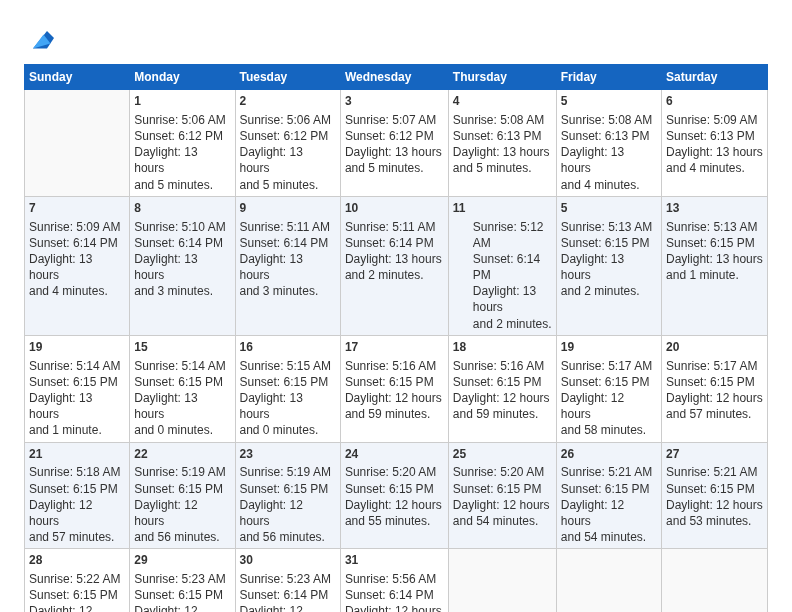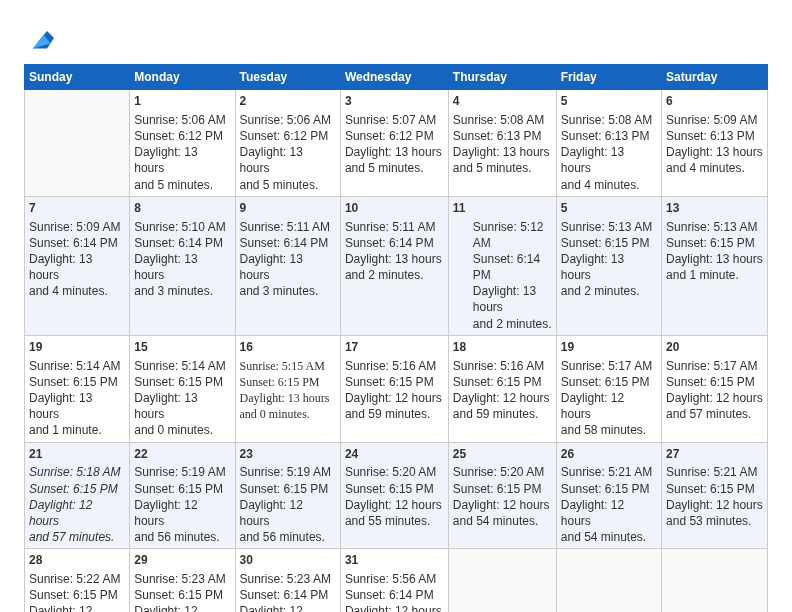--- a/index.html
+++ b/index.html
@@ -235,21 +235,21 @@
           </td>
           <td>
             <span class="day-number">15</span>
             <div class="day-info" style="white-space: pre-line;">Sunrise: 5:14 AM
 Sunset: 6:15 PM
 Daylight: 13 hours
 and 0 minutes.</div>
           </td>
           <td>
             <span class="day-number">16</span>
-            <div class="day-info" style="white-space: pre-line; font-family: Liberation Serif, serif;">Sunrise: 5:15 AM
+            <div class="day-info" style="white-space: pre-line;">Sunrise: 5:15 AM
 Sunset: 6:15 PM
 Daylight: 13 hours
 and 0 minutes.</div>
           </td>
           <td>
             <span class="day-number">17</span>
             <div class="day-info" style="white-space: pre-line;">Sunrise: 5:16 AM
 Sunset: 6:15 PM
 Daylight: 12 hours
 and 59 minutes.</div>
@@ -272,21 +272,21 @@
             <span class="day-number">20</span>
             <div class="day-info" style="white-space: pre-line;">Sunrise: 5:17 AM
 Sunset: 6:15 PM
 Daylight: 12 hours
 and 57 minutes.</div>
           </td>
         </tr>
         <tr class="alt-row">
           <td>
             <span class="day-number">21</span>
-            <div class="day-info" style="white-space: pre-line; font-style: italic;">Sunrise: 5:18 AM
+            <div class="day-info" style="white-space: pre-line;">Sunrise: 5:18 AM
 Sunset: 6:15 PM
 Daylight: 12 hours
 and 57 minutes.</div>
           </td>
           <td>
             <span class="day-number">22</span>
             <div class="day-info" style="white-space: pre-line;">Sunrise: 5:19 AM
 Sunset: 6:15 PM
 Daylight: 12 hours
 and 56 minutes.</div>

